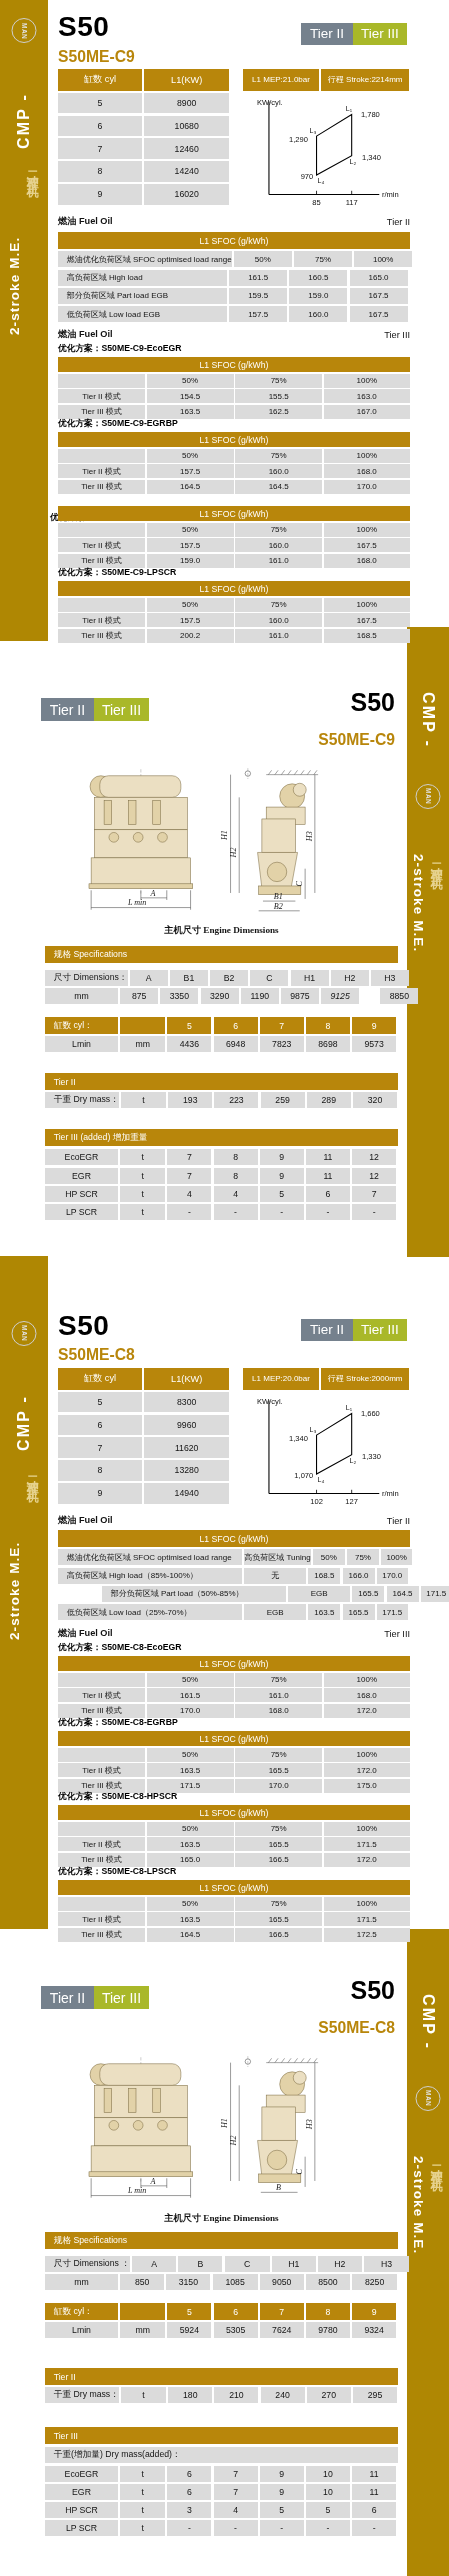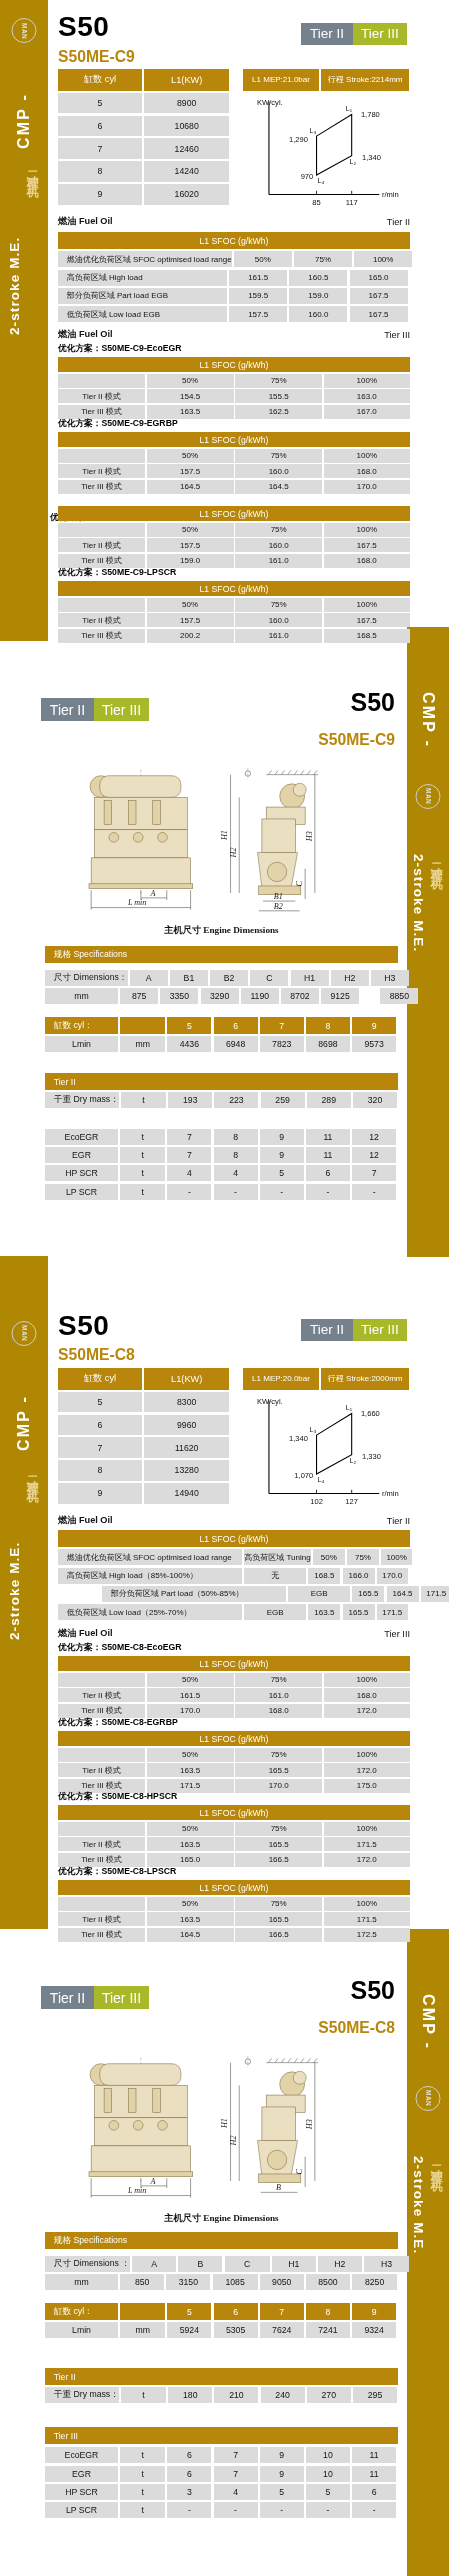--- a/index.html
+++ b/index.html
@@ -418,22 +418,22 @@
           <div class="gcell" style="flex: 0 0 38px;">H1</div>
           <div class="gcell" style="flex: 0 0 38px;">H2</div>
           <div class="gcell" style="flex: 0 0 38px;">H3</div>
         </div>
         <div class="grow">
           <div class="gcell" style="flex: 0 0 73px;">mm</div>
           <div class="gcell" style="flex: 0 0 38px;">875</div>
           <div class="gcell" style="flex: 0 0 38px;">3350</div>
           <div class="gcell" style="flex: 0 0 38px;">3290</div>
           <div class="gcell" style="flex: 0 0 38px;">1190</div>
-          <div class="gcell" style="flex: 0 0 38px;">8702</div>
-          <div class="gcell" style="flex: 0 0 38px;">9125</div>
+          <div class="gcell" style="flex: 0 0 38px;">9875</div>
+          <div class="gcell" style="flex: 0 0 38px; font-style: italic;">9125</div>
           <div class="gcell" style="flex: 0 0 38px; margin-left: 19px;">8850</div>
         </div>
       </div>
     <div class="abs grid t-b" style="left:45px;top:373px;width:353px;">
         <div class="grow h">
           <div class="gcell al" style="flex: 0 0 73px;">缸数  cyl：</div>
           <div class="gcell" style="flex: 0 0 45px;"></div>
           <div class="gcell" style="flex: 0 0 44px;">5</div>
           <div class="gcell" style="flex: 0 0 44px;">6</div>
           <div class="gcell" style="flex: 0 0 44px;">7</div>
@@ -458,20 +458,23 @@
           <div class="gcell al" style="flex: 0 0 73px;">干重  Dry mass：</div>
           <div class="gcell" style="flex: 0 0 45px;">t</div>
           <div class="gcell" style="flex: 0 0 44px;">193</div>
           <div class="gcell" style="flex: 0 0 44px;">223</div>
           <div class="gcell" style="flex: 0 0 44px;">259</div>
           <div class="gcell" style="flex: 0 0 44px;">289</div>
           <div class="gcell" style="flex: 0 0 44px;">320</div>
         </div>
       </div>
     <div class="abs grid t-b t-t3" style="left:45px;top:485px;width:353px;">
+        <div class="grow h">
+          <div class="gcell al full">Tier III (added) 增加重量</div>
+        </div>
         <div class="grow">
           <div class="gcell" style="flex: 0 0 73px;">EcoEGR</div>
           <div class="gcell" style="flex: 0 0 45px;">t</div>
           <div class="gcell" style="flex: 0 0 44px;">7</div>
           <div class="gcell" style="flex: 0 0 44px;">8</div>
           <div class="gcell" style="flex: 0 0 44px;">9</div>
           <div class="gcell" style="flex: 0 0 44px;">11</div>
           <div class="gcell" style="flex: 0 0 44px;">12</div>
         </div>
         <div class="grow">
@@ -799,21 +802,21 @@
           <div class="gcell" style="flex: 0 0 44px;">7</div>
           <div class="gcell" style="flex: 0 0 44px;">8</div>
           <div class="gcell" style="flex: 0 0 44px;">9</div>
         </div>
         <div class="grow">
           <div class="gcell" style="flex: 0 0 73px;">Lmin</div>
           <div class="gcell" style="flex: 0 0 45px;">mm</div>
           <div class="gcell" style="flex: 0 0 44px;">5924</div>
           <div class="gcell" style="flex: 0 0 44px;">5305</div>
           <div class="gcell" style="flex: 0 0 44px;">7624</div>
-          <div class="gcell" style="flex: 0 0 44px;">7241</div>
+          <div class="gcell" style="flex: 0 0 44px;">9780</div>
           <div class="gcell" style="flex: 0 0 44px;">9324</div>
         </div>
       </div>
     <div class="abs grid t-b" style="left:45px;top:436px;width:353px;">
         <div class="grow h">
           <div class="gcell al full">Tier II</div>
         </div>
         <div class="grow">
           <div class="gcell al" style="flex: 0 0 73px;">干重  Dry mass：</div>
           <div class="gcell" style="flex: 0 0 45px;">t</div>
@@ -822,20 +825,23 @@
           <div class="gcell" style="flex: 0 0 44px;">240</div>
           <div class="gcell" style="flex: 0 0 44px;">270</div>
           <div class="gcell" style="flex: 0 0 44px;">295</div>
         </div>
       </div>
     <div class="abs grid t-b t-t3" style="left:45px;top:495px;width:353px;">
         <div class="grow h">
           <div class="gcell al full">Tier III</div>
         </div>
         <div class="grow">
+          <div class="gcell al full">干重(增加量) Dry mass(added)：</div>
+        </div>
+        <div class="grow">
           <div class="gcell" style="flex: 0 0 73px;">EcoEGR</div>
           <div class="gcell" style="flex: 0 0 45px;">t</div>
           <div class="gcell" style="flex: 0 0 44px;">6</div>
           <div class="gcell" style="flex: 0 0 44px;">7</div>
           <div class="gcell" style="flex: 0 0 44px;">9</div>
           <div class="gcell" style="flex: 0 0 44px;">10</div>
           <div class="gcell" style="flex: 0 0 44px;">11</div>
         </div>
         <div class="grow">
           <div class="gcell" style="flex: 0 0 73px;">EGR</div>

